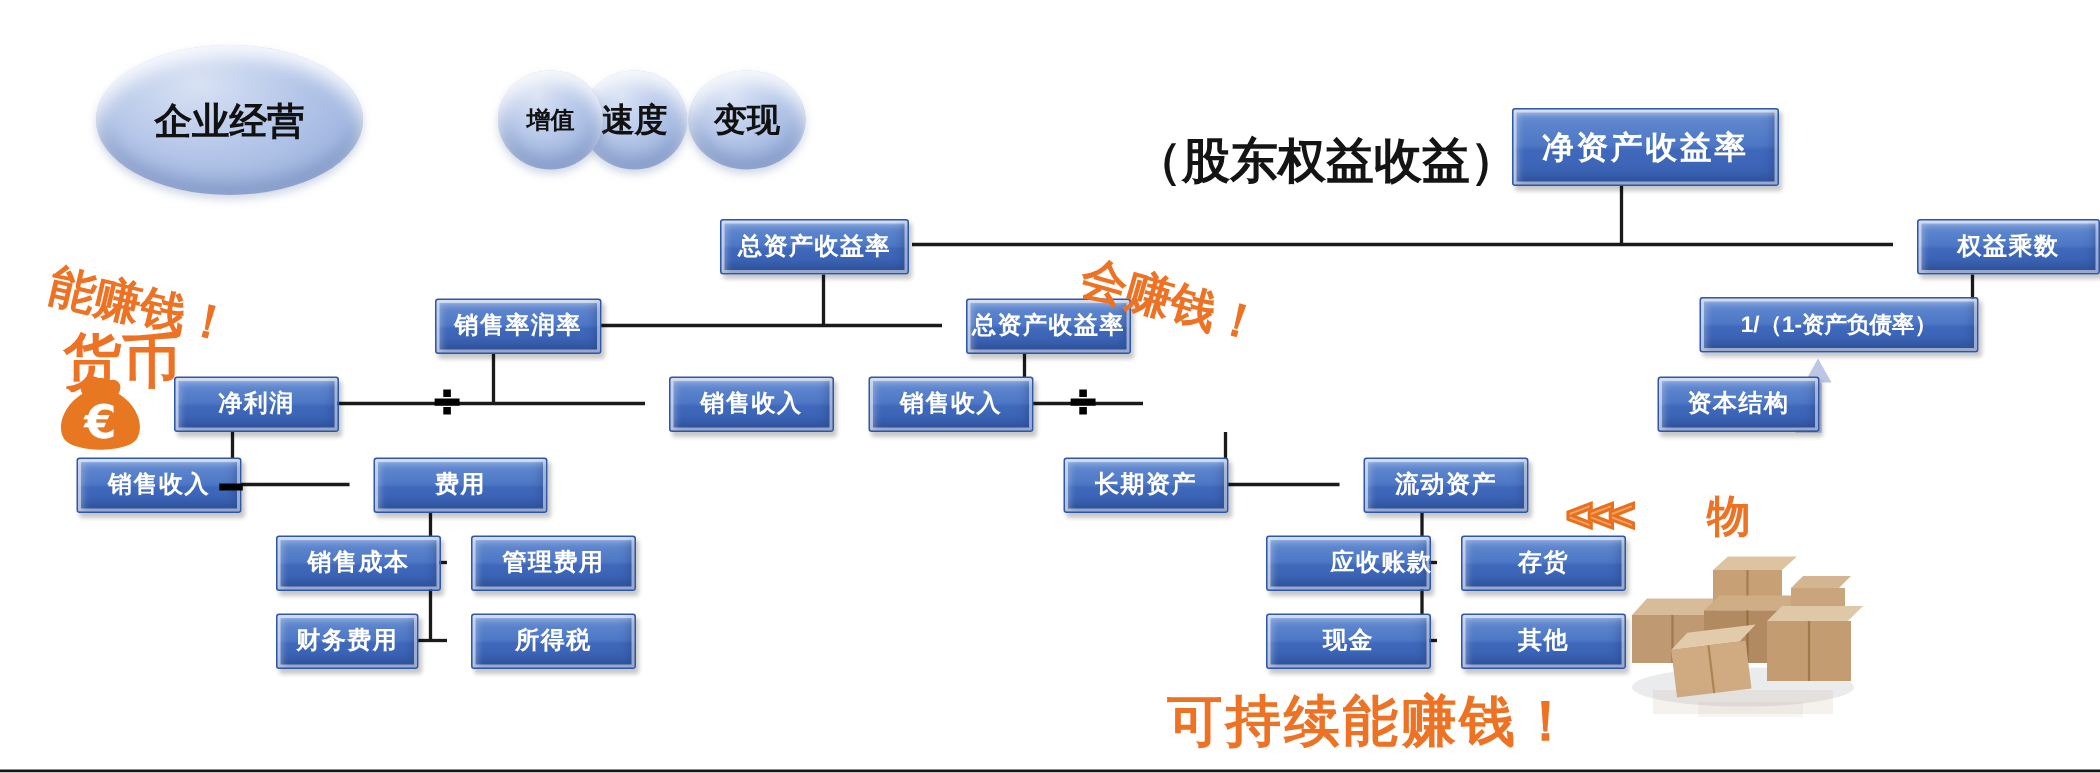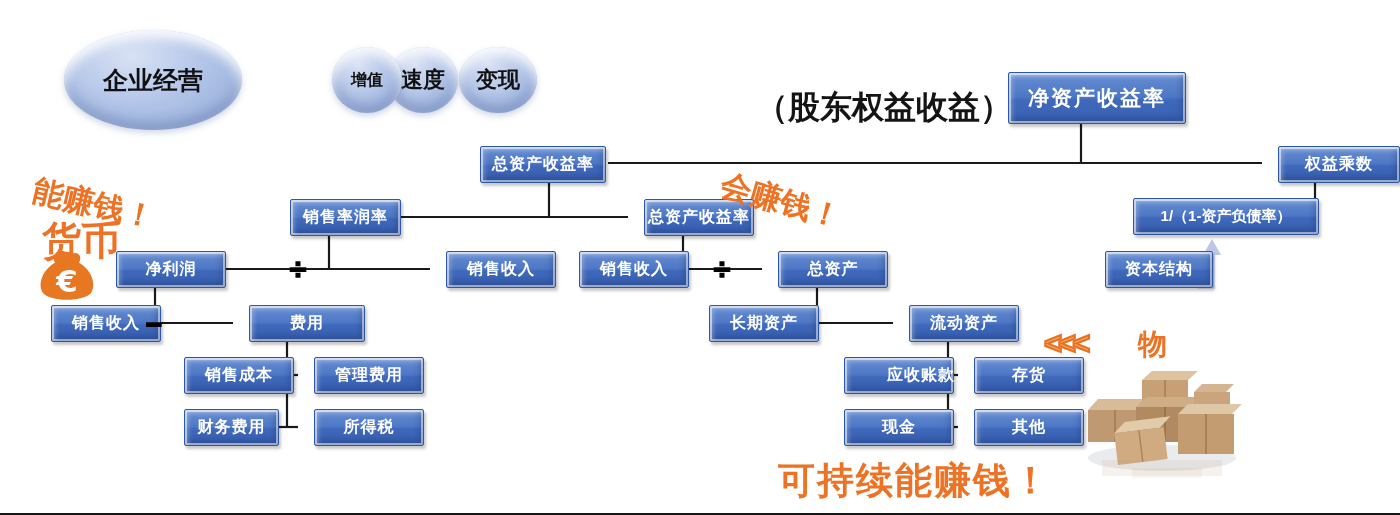--- a/index.html
+++ b/index.html
@@ -88,21 +88,20 @@
 
   <div class="node big" style="left:992px;top:72px;width:178px;height:52px;">净资产收益率</div>
   <div class="node" style="left:464px;top:146px;width:126px;height:37px;">总资产收益率</div>
   <div class="node" style="left:1262px;top:146px;width:122px;height:37px;">权益乘数</div>
   <div class="node" style="left:274px;top:199px;width:111px;height:37px;">销售率润率</div>
   <div class="node" style="left:628px;top:199px;width:110px;height:37px;">总资产收益率</div>
   <div class="node small-text" style="left:1117px;top:198px;width:186px;height:37px;">1/（1-资产负债率）</div>
   <div class="node" style="left:100px;top:251px;width:110px;height:37px;">净利润</div>
   <div class="node" style="left:430px;top:251px;width:110px;height:37px;">销售收入</div>
   <div class="node" style="left:563px;top:251px;width:110px;height:37px;">销售收入</div>
-  <div class="node" style="left:762px;top:251px;width:110px;height:37px;">总资产</div>
   <div class="node" style="left:1089px;top:251px;width:108px;height:37px;">资本结构</div>
   <div class="node" style="left:35px;top:305px;width:110px;height:37px;">销售收入</div>
   <div class="node" style="left:233px;top:305px;width:116px;height:37px;">费用</div>
   <div class="node" style="left:693px;top:305px;width:110px;height:37px;">长期资产</div>
   <div class="node" style="left:893px;top:305px;width:110px;height:37px;">流动资产</div>
   <div class="node" style="left:168px;top:357px;width:110px;height:37px;">销售成本</div>
   <div class="node" style="left:298px;top:357px;width:110px;height:37px;">管理费用</div>
   <div class="node" style="left:168px;top:409px;width:95px;height:37px;">财务费用</div>
   <div class="node" style="left:298px;top:409px;width:110px;height:37px;">所得税</div>
   <div class="node" style="left:828px;top:357px;width:110px;height:37px;padding-left:44px;">应收账款</div>

